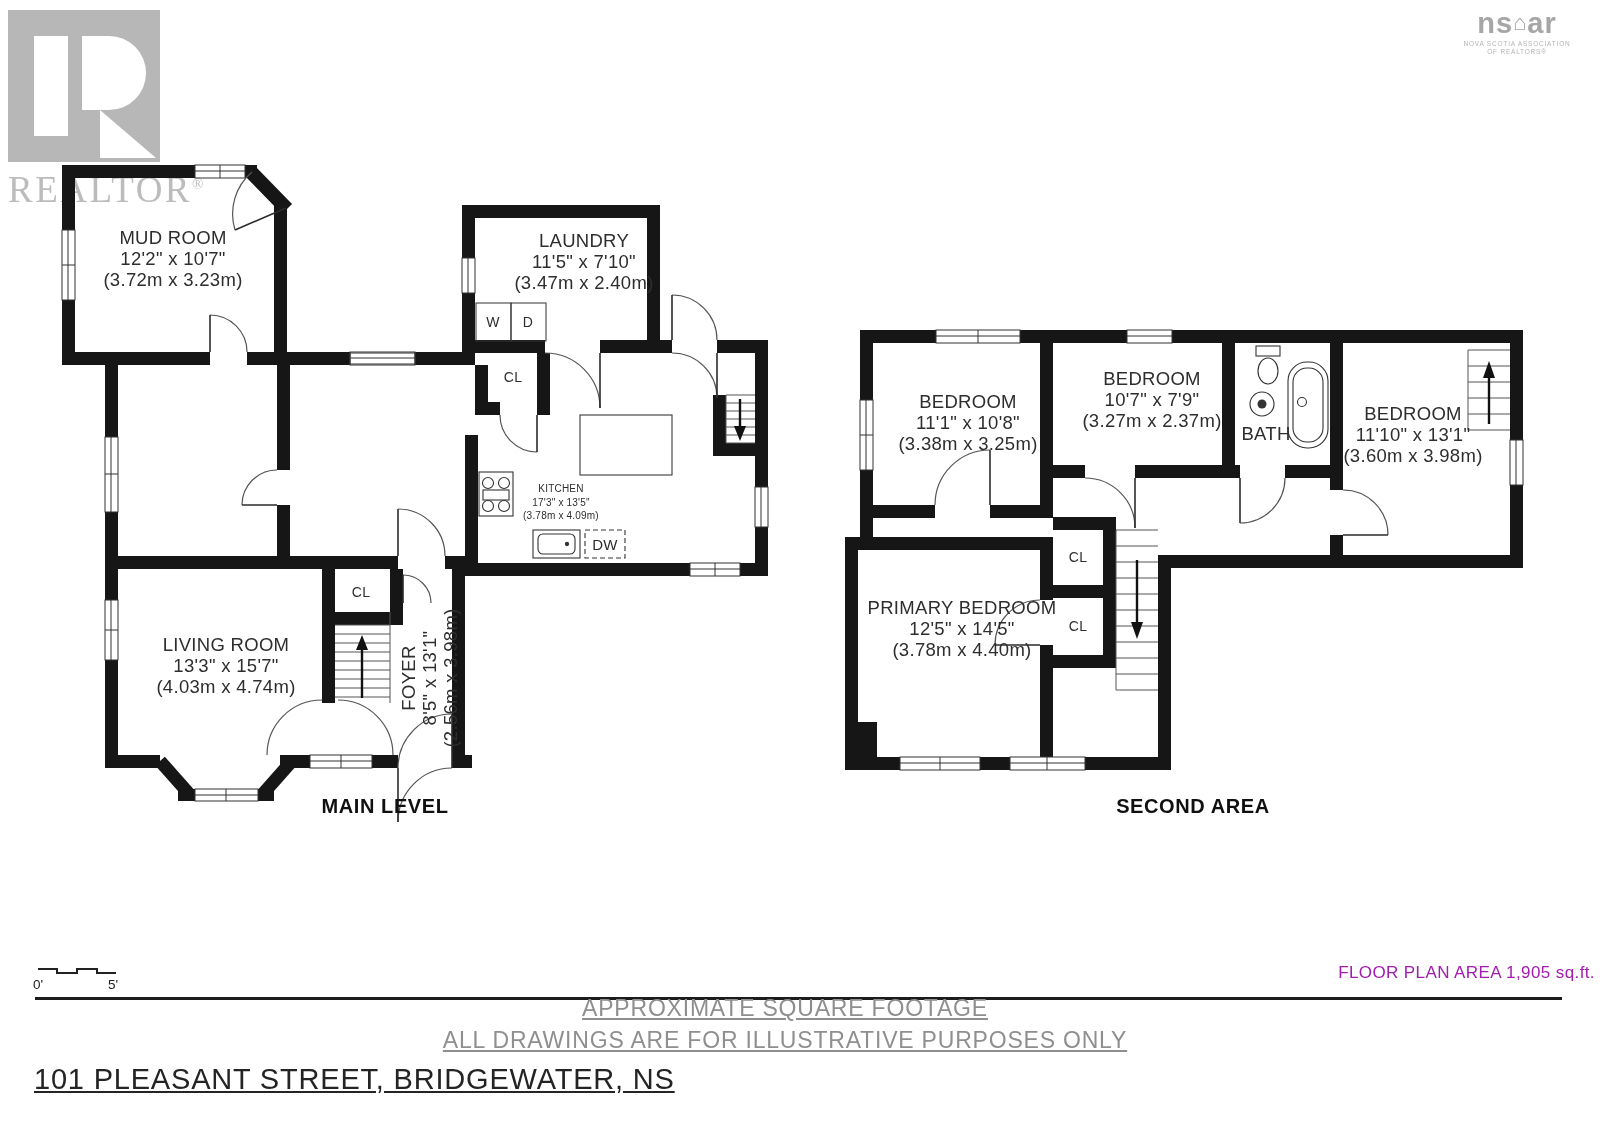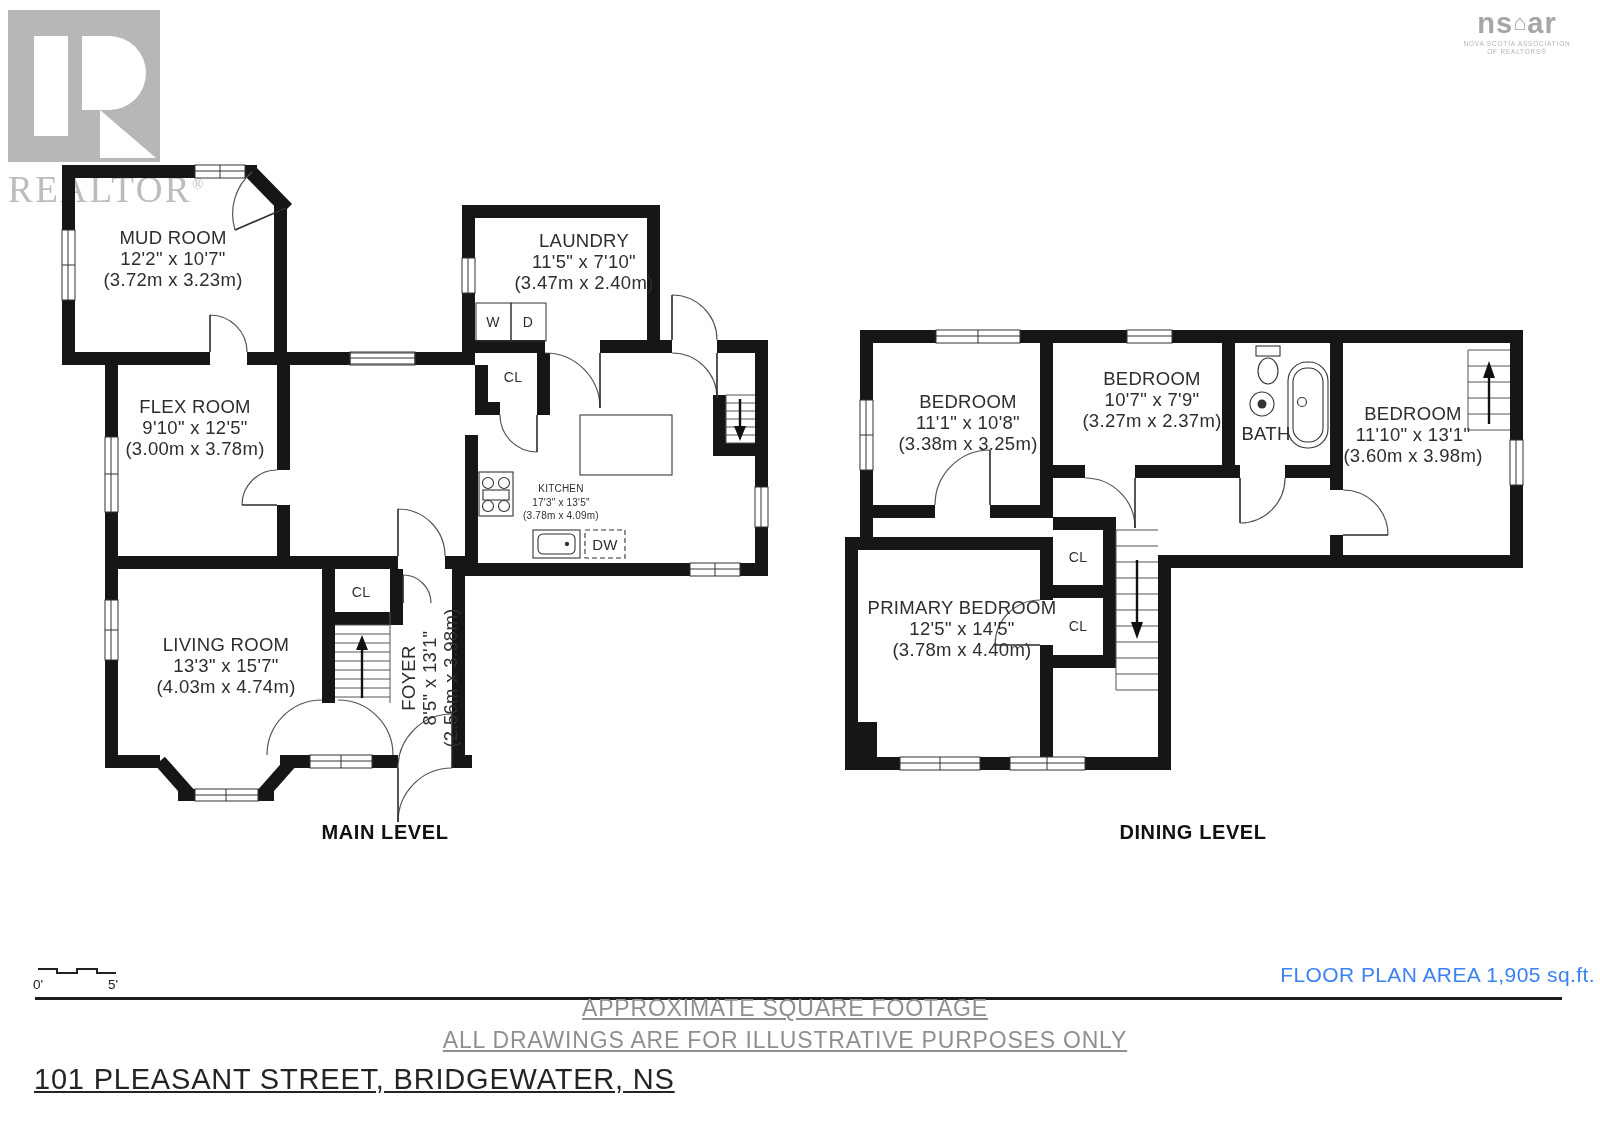--- a/index.html
+++ b/index.html
@@ -7,29 +7,29 @@
   .abs{position:absolute;}
   #stage{position:absolute;left:0;top:0;width:1600px;height:1131px;background:#fff;}
   .room-label{position:absolute;transform:translate(-50%,-50%);text-align:center;
     color:#2e2e2e;font-size:18.5px;line-height:21px;letter-spacing:.3px;white-space:nowrap;}
   .room-label.small{font-size:10px;line-height:13.5px;letter-spacing:.2px;}
   .room-label.rot{transform:translate(-50%,-50%) rotate(-90deg);}
   .tag-label{position:absolute;transform:translate(-50%,-50%);color:#2e2e2e;
     font-size:14px;letter-spacing:.3px;white-space:nowrap;}
   .tag-label.big{font-size:18.5px;}
   .level-label{position:absolute;transform:translate(-50%,-50%);color:#101010;
-    font-weight:700;font-size:20px;letter-spacing:.6px;white-space:nowrap;margin-top:26px;}
+    font-weight:700;font-size:20px;letter-spacing:.6px;white-space:nowrap;}
   .realtor-text{position:absolute;left:8px;top:168px;color:#bcbcbc;font-size:37px;
     letter-spacing:2.5px;white-space:nowrap;font-family:Liberation Serif, serif;}
   .realtor-text sup{font-size:15px;}
   .nsar{position:absolute;right:18px;top:8px;width:130px;text-align:center;color:#a6a6a6;}
   .nsar-word{font-size:29px;font-weight:700;letter-spacing:1px;line-height:30px;}
   .nsar-sub{font-size:6.5px;color:#b4b4b4;letter-spacing:.8px;line-height:8px;margin-top:2px;}
   .scale-num{position:absolute;font-size:13.5px;color:#222;}
-  .area-note{position:absolute;right:5px;top:963px;font-size:21px;color:#3b82f6;letter-spacing:.4px;}
+  .area-note{position:absolute;right:5px;top:963px;font-size:17px;color:#a21caf;letter-spacing:.4px;}
   .divider{position:absolute;left:35px;top:997px;width:1527px;height:3px;background:#1c1c1c;}
   .disclaimer{position:absolute;left:0;top:992px;width:1570px;text-align:center;
     color:#8f8f8f;font-size:23px;letter-spacing:.8px;line-height:32px;text-decoration:underline;}
   .address{position:absolute;left:34px;top:1063px;color:#242424;font-size:29px;letter-spacing:.8px;text-decoration:underline;}
 </style>
 </head>
 <body>
 
 <div id="stage">
 
@@ -383,25 +383,20 @@
   <div class="room-label" style="left:173px;top:258px">
     <div>MUD ROOM</div>
     <div>12'2" x 10'7"</div>
     <div>(3.72m x 3.23m)</div>
   </div>
   <div class="room-label" style="left:584px;top:261px">
     <div>LAUNDRY</div>
     <div>11'5" x 7'10"</div>
     <div>(3.47m x 2.40m)</div>
   </div>
-  <div class="room-label" style="left:195px;top:427px">
-    <div>FLEX ROOM</div>
-    <div>9'10" x 12'5"</div>
-    <div>(3.00m x 3.78m)</div>
-  </div>
   <div class="room-label small" style="left:561px;top:502px">
     <div>KITCHEN</div>
     <div>17'3" x 13'5"</div>
     <div>(3.78m x 4.09m)</div>
   </div>
   <div class="room-label" style="left:226px;top:665px">
     <div>LIVING ROOM</div>
     <div>13'3" x 15'7"</div>
     <div>(4.03m x 4.74m)</div>
   </div>
@@ -435,21 +430,21 @@
 
   <span class="tag-label" style="left:493px;top:322px">W</span>
   <span class="tag-label" style="left:528px;top:322px">D</span>
   <span class="tag-label" style="left:513px;top:377px">CL</span>
   <span class="tag-label" style="left:361px;top:592px">CL</span>
   <span class="tag-label" style="left:605px;top:544px;font-size:15px">DW</span>
   <span class="tag-label" style="left:1078px;top:557px">CL</span>
   <span class="tag-label" style="left:1078px;top:626px">CL</span>
 
   <div class="level-label" style="left:385px;top:806px">MAIN LEVEL</div>
-  <div class="level-label" style="left:1193px;top:806px">DINING LEVEL</div>
+  <div class="level-label" style="left:1193px;top:806px">SECOND AREA</div>
 
   <span class="scale-num" style="left:33px;top:977px">0'</span>
   <span class="scale-num" style="left:108px;top:977px">5'</span>
 
   <div class="area-note">FLOOR PLAN AREA 1,905 sq.ft.</div>
   <div class="divider"></div>
   <div class="disclaimer">
     <div>APPROXIMATE SQUARE FOOTAGE</div>
     <div>ALL DRAWINGS ARE FOR ILLUSTRATIVE PURPOSES ONLY</div>
   </div>

